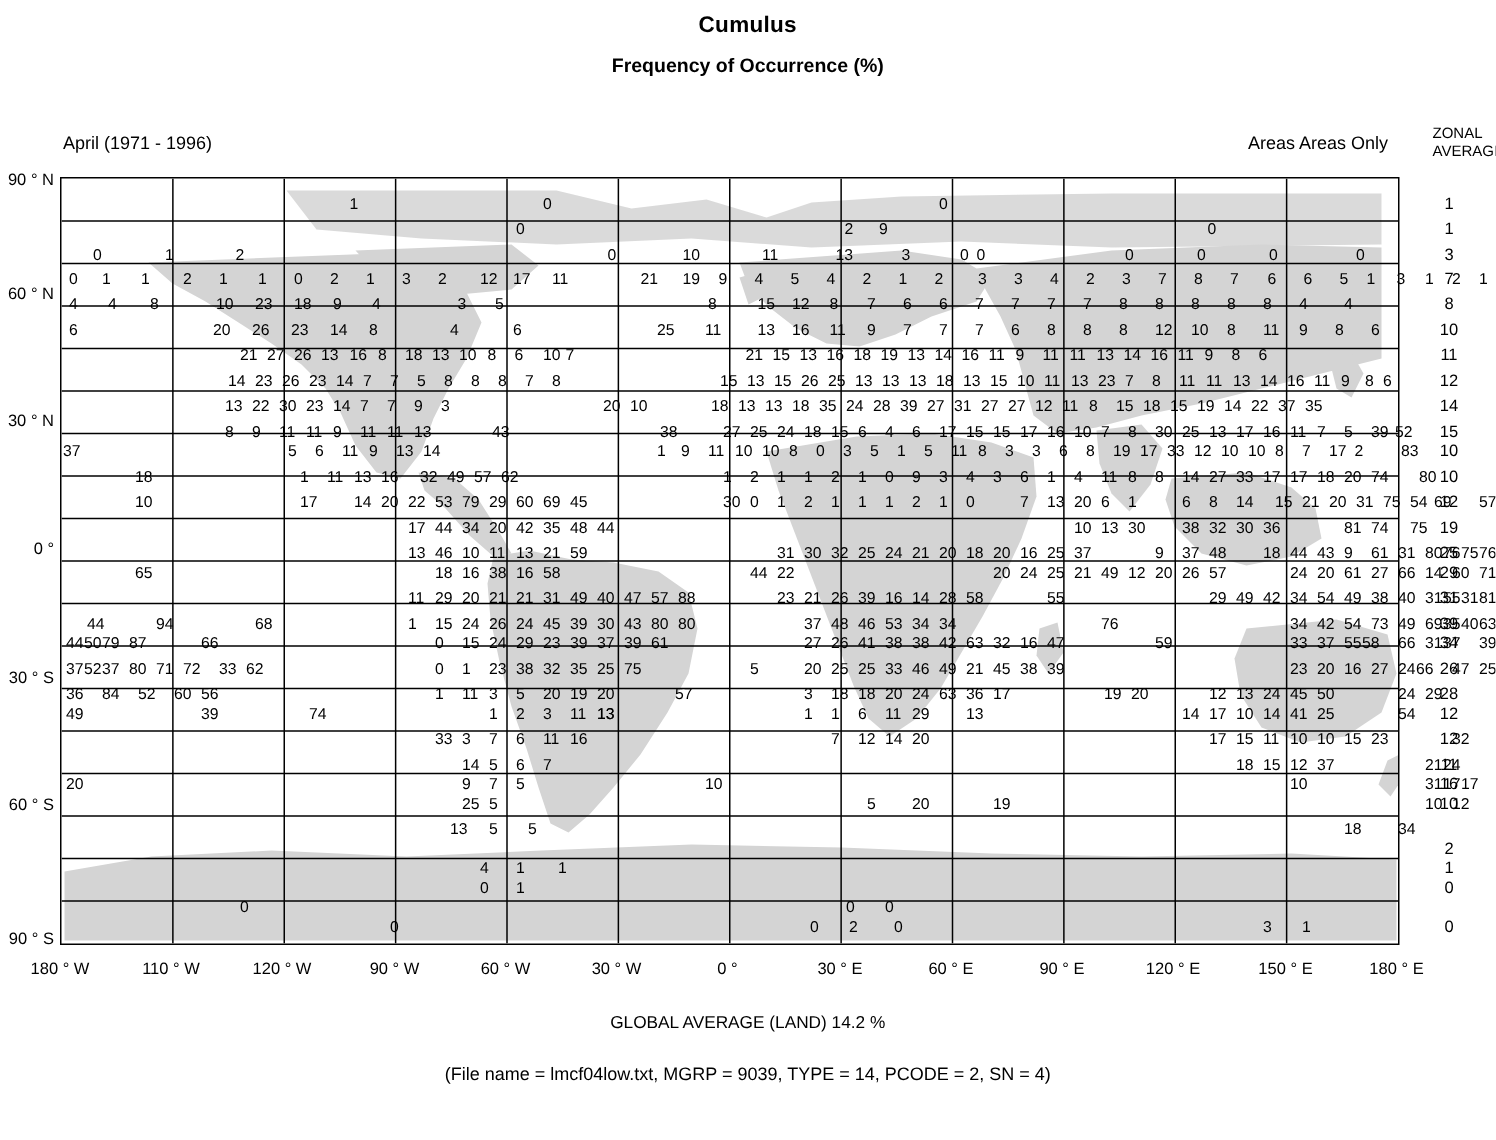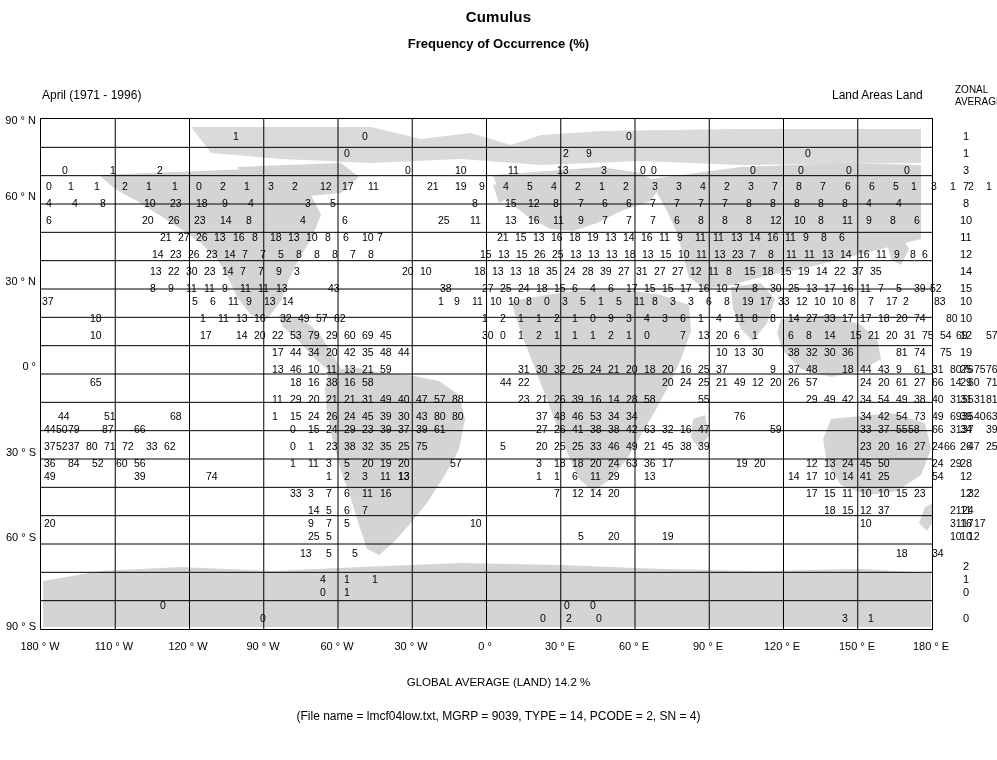--- a/index.html
+++ b/index.html
@@ -63,21 +63,21 @@
     position:absolute;left:0;width:997px;top:709px;text-align:center;font-size:12px;
   }
 </style>
 </head>
 <body>
 
 <div class="title">Cumulus</div>
 <div class="subtitle">Frequency of Occurrence (%)</div>
 
 <div class="lbl-left">April (1971 - 1996)</div>
-<div class="lbl-right">Land Areas Land</div>
+<div class="lbl-right">Areas Areas Only</div>
 
 <div class="zonal-head">
   <div>ZONAL</div>
   <div>AVERAGE</div>
 </div>
 
 <div class="ylab" style="top:114px;">90 ° N</div>
 <div class="ylab" style="top:190px;">60 ° N</div>
 <div class="ylab" style="top:275px;">30 ° N</div>
 <div class="ylab" style="top:360px;">0 °</div>
@@ -623,21 +623,21 @@
       <div class="num" style="left: 819px; top: 275px;">34</div>
       <div class="num" style="left: 837px; top: 275px;">54</div>
       <div class="num" style="left: 855px; top: 275px;">49</div>
       <div class="num" style="left: 873px; top: 275px;">38</div>
       <div class="num" style="left: 891px; top: 275px;">40</div>
       <div class="num" style="left: 909px; top: 275px;">31</div>
       <div class="num" style="left: 921px; top: 275px;">55</div>
       <div class="num" style="left: 933px; top: 275px;">31</div>
       <div class="num" style="left: 945px; top: 275px;">81</div>
       <div class="num" style="left: 17px; top: 292px;">44</div>
-      <div class="num" style="left: 63px; top: 292px;">51</div>
+      <div class="num" style="left: 63px; top: 292px;">94</div>
       <div class="num" style="left: 129px; top: 292px;">68</div>
       <div class="num" style="left: 231px; top: 292px;">1</div>
       <div class="num" style="left: 249px; top: 292px;">15</div>
       <div class="num" style="left: 267px; top: 292px;">24</div>
       <div class="num" style="left: 285px; top: 292px;">26</div>
       <div class="num" style="left: 303px; top: 292px;">24</div>
       <div class="num" style="left: 321px; top: 292px;">45</div>
       <div class="num" style="left: 339px; top: 292px;">39</div>
       <div class="num" style="left: 357px; top: 292px;">30</div>
       <div class="num" style="left: 375px; top: 292px;">43</div>
@@ -655,21 +655,21 @@
       <div class="num" style="left: 855px; top: 292px;">54</div>
       <div class="num" style="left: 873px; top: 292px;">73</div>
       <div class="num" style="left: 891px; top: 292px;">49</div>
       <div class="num" style="left: 909px; top: 292px;">69</div>
       <div class="num" style="left: 921px; top: 292px;">35</div>
       <div class="num" style="left: 933px; top: 292px;">40</div>
       <div class="num" style="left: 945px; top: 292px;">63</div>
       <div class="num" style="left: 3px; top: 305px;">44</div>
       <div class="num" style="left: 15px; top: 305px;">50</div>
       <div class="num" style="left: 27px; top: 305px;">79</div>
-      <div class="num" style="left: 61px; top: 305px;">87</div>
+      <div class="num" style="left: 45px; top: 305px;">87</div>
       <div class="num" style="left: 93px; top: 305px;">66</div>
       <div class="num" style="left: 249px; top: 305px;">0</div>
       <div class="num" style="left: 267px; top: 305px;">15</div>
       <div class="num" style="left: 285px; top: 305px;">24</div>
       <div class="num" style="left: 303px; top: 305px;">29</div>
       <div class="num" style="left: 321px; top: 305px;">23</div>
       <div class="num" style="left: 339px; top: 305px;">39</div>
       <div class="num" style="left: 357px; top: 305px;">37</div>
       <div class="num" style="left: 375px; top: 305px;">39</div>
       <div class="num" style="left: 393px; top: 305px;">61</div>

